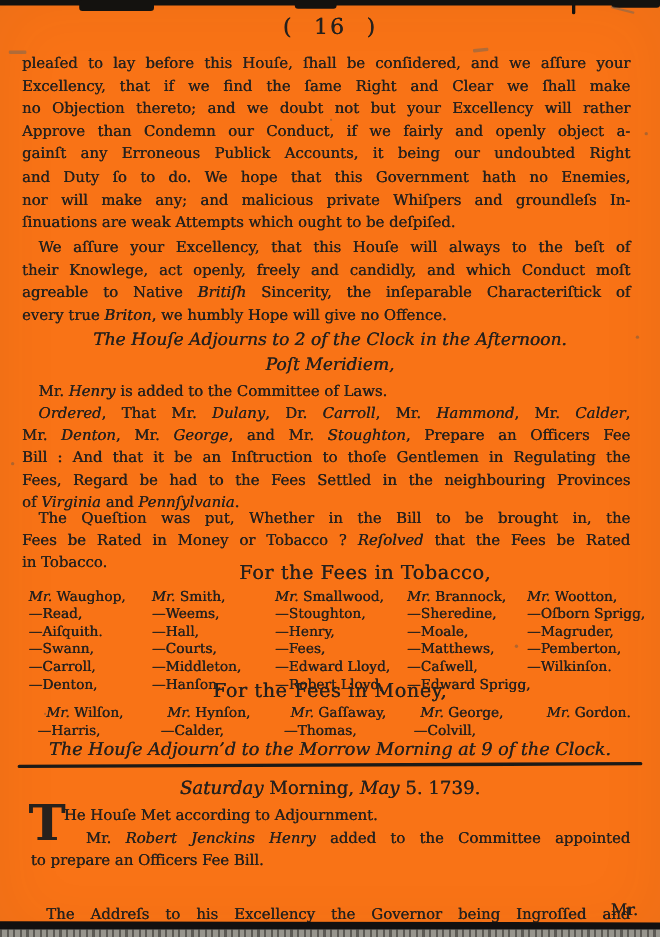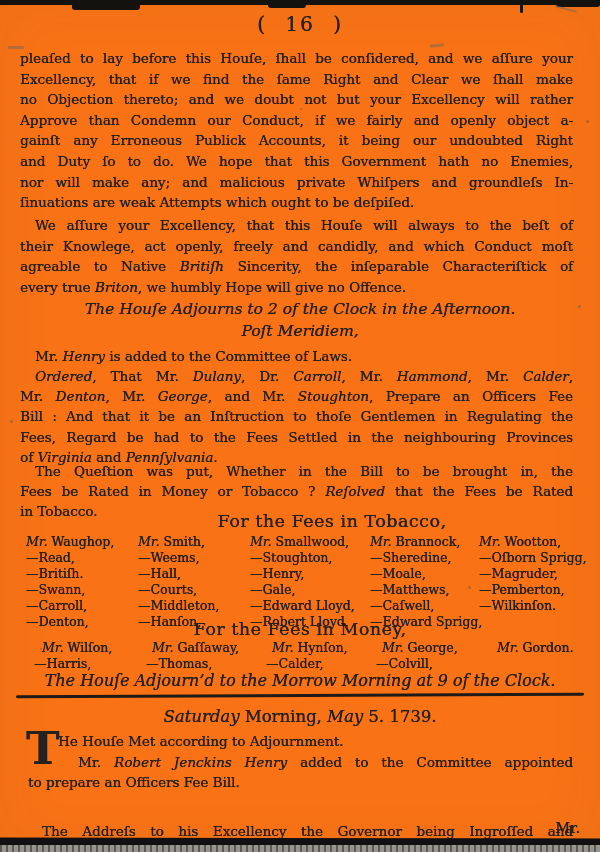--- a/index.html
+++ b/index.html
@@ -100,38 +100,38 @@
     <div class="jl">Fees, Regard be had to the Fees Settled in the neighbouring Provinces</div>
     <div class="ll">of <i>Virginia</i> and <i>Pennſylvania</i>.</div>
   </div>
 
   <div class="ctr feeshead" style="top:511px;margin-left:32px;">For the Fees in Tobacco,</div>
 
   <div class="cols" style="top:534px;">
     <div class="col c1">
       <div class="nm"><i>Mr.</i> Waughop,</div>
       <div class="nm">—Read,</div>
-      <div class="nm">—Britiſh.</div>
+      <div class="nm">—Aiſquith.</div>
       <div class="nm">—Swann,</div>
       <div class="nm">—Carroll,</div>
       <div class="nm">—Denton,</div>
     </div>
     <div class="col c2">
       <div class="nm"><i>Mr.</i> Smith,</div>
       <div class="nm">—Weems,</div>
       <div class="nm">—Hall,</div>
       <div class="nm">—Courts,</div>
       <div class="nm">—Middleton,</div>
       <div class="nm">—Hanſon,</div>
     </div>
     <div class="col c3">
       <div class="nm"><i>Mr.</i> Smallwood,</div>
       <div class="nm">—Stoughton,</div>
       <div class="nm">—Henry,</div>
-      <div class="nm">—Gale,</div>
+      <div class="nm">—Fees,</div>
       <div class="nm">—Edward Lloyd,</div>
       <div class="nm">—Robert Lloyd,</div>
     </div>
     <div class="col c4">
       <div class="nm"><i>Mr.</i> Brannock,</div>
       <div class="nm">—Sheredine,</div>
       <div class="nm">—Moale,</div>
       <div class="nm">—Matthews,</div>
       <div class="nm">—Caſwell,</div>
       <div class="nm">—Edward Sprigg,</div>
@@ -145,27 +145,27 @@
     </div>
   </div>
 
   <div class="ctr feeshead" style="top:619px;">For the Fees in Money,</div>
 
   <div class="cols" style="top:640px;">
     <div class="col c1" style="padding-left:16px;">
       <div class="nm"><i>Mr.</i> Wilſon,</div>
       <div class="nm" style="margin-left:-8px;">—Harris,</div>
     </div>
+    <div class="col c2" style="padding-left:14px;">
+      <div class="nm"><i>Mr.</i> Hynſon,</div>
+      <div class="nm" style="margin-left:-6px;">—Calder,</div>
+    </div>
     <div class="col c3" style="padding-left:14px;">
       <div class="nm"><i>Mr.</i> Gaſſaway,</div>
       <div class="nm" style="margin-left:-6px;">—Thomas,</div>
-    </div>
-    <div class="col c2" style="padding-left:14px;">
-      <div class="nm"><i>Mr.</i> Hynſon,</div>
-      <div class="nm" style="margin-left:-6px;">—Calder,</div>
     </div>
     <div class="col c4" style="padding-left:12px;">
       <div class="nm"><i>Mr.</i> George,</div>
       <div class="nm" style="margin-left:-6px;">—Colvill,</div>
     </div>
     <div class="col c5" style="padding-left:18px;">
       <div class="nm"><i>Mr.</i> Gordon.</div>
     </div>
   </div>
 

